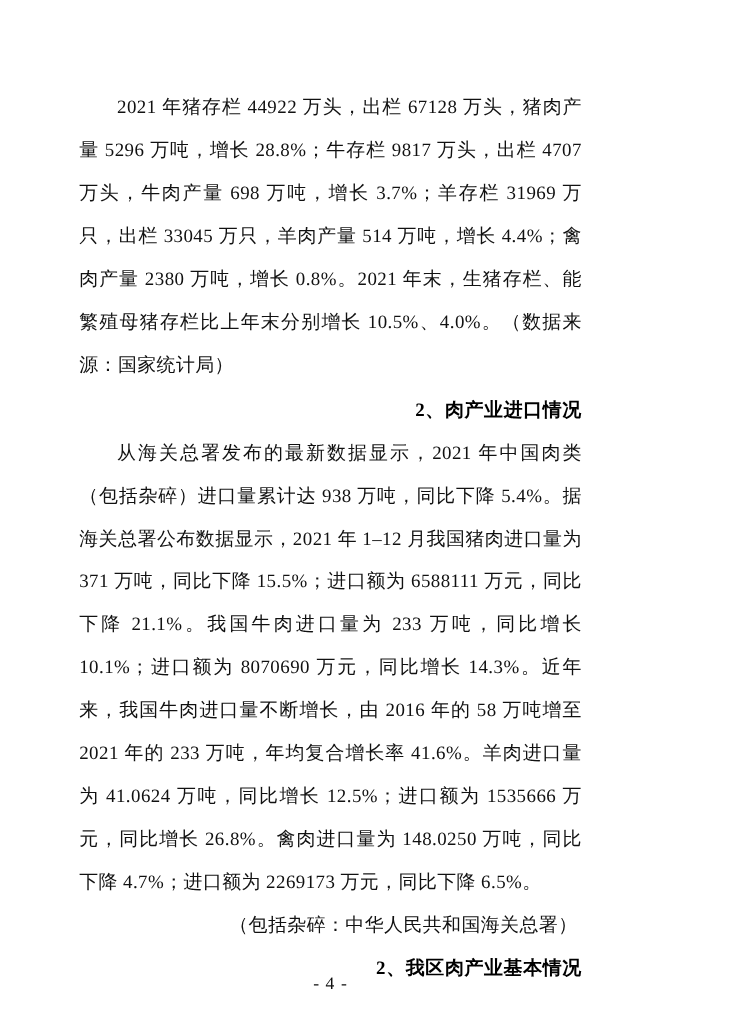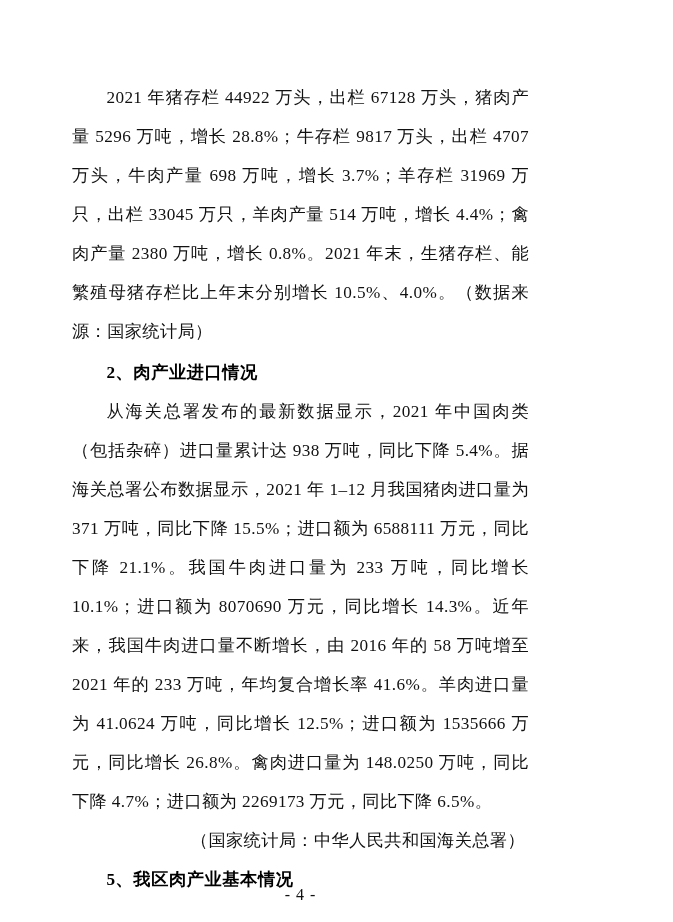--- a/index.html
+++ b/index.html
@@ -32,20 +32,21 @@
     color: #111111;
   }
   .heading {
     font-size: 17.2px;
     line-height: 39px;
     font-weight: bold;
     margin: 0;
     text-indent: 2em;
     letter-spacing: 0.6px;
     color: #000000;
+    text-align: right;
   }
   .source-line {
     font-size: 17.2px;
     line-height: 39px;
     margin: 0;
     text-align: right;
     padding-right: 4px;
     letter-spacing: 0.4px;
     color: #111111;
   }
@@ -67,18 +68,18 @@
 <div class="page">
 
   <p class="body-par">2021 年猪存栏 44922 万头，出栏 67128 万头，猪肉产量 5296 万吨，增长 28.8%；牛存栏 9817 万头，出栏 4707 万头，牛肉产量 698 万吨，增长 3.7%；羊存栏 31969 万只，出栏 33045 万只，羊肉产量 514 万吨，增长 4.4%；禽肉产量 2380 万吨，增长 0.8%。2021 年末，生猪存栏、能繁殖母猪存栏比上年末分别增长 10.5%、4.0%。（数据来源：国家统计局）</p>
 
   <div class="spacer-sm"></div>
 
   <h3 class="heading">2、肉产业进口情况</h3>
 
   <p class="body-par">从海关总署发布的最新数据显示，2021 年中国肉类（包括杂碎）进口量累计达 938 万吨，同比下降 5.4%。据海关总署公布数据显示，2021 年 1–12 月我国猪肉进口量为 371 万吨，同比下降 15.5%；进口额为 6588111 万元，同比下降 21.1%。我国牛肉进口量为 233 万吨，同比增长 10.1%；进口额为 8070690 万元，同比增长 14.3%。近年来，我国牛肉进口量不断增长，由 2016 年的 58 万吨增至 2021 年的 233 万吨，年均复合增长率 41.6%。羊肉进口量为 41.0624 万吨，同比增长 12.5%；进口额为 1535666 万元，同比增长 26.8%。禽肉进口量为 148.0250 万吨，同比下降 4.7%；进口额为 2269173 万元，同比下降 6.5%。</p>
 
-  <p class="source-line">（国家统计局：中华人民共和国海关总署）</p>
+  <p class="source-line">（包括杂碎：中华人民共和国海关总署）</p>
 
-  <h3 class="heading">5、我区肉产业基本情况</h3>
+  <h3 class="heading">2、我区肉产业基本情况</h3>
 
   <div class="footer">- 4 -</div>
 </div>
 
 </body></html>

